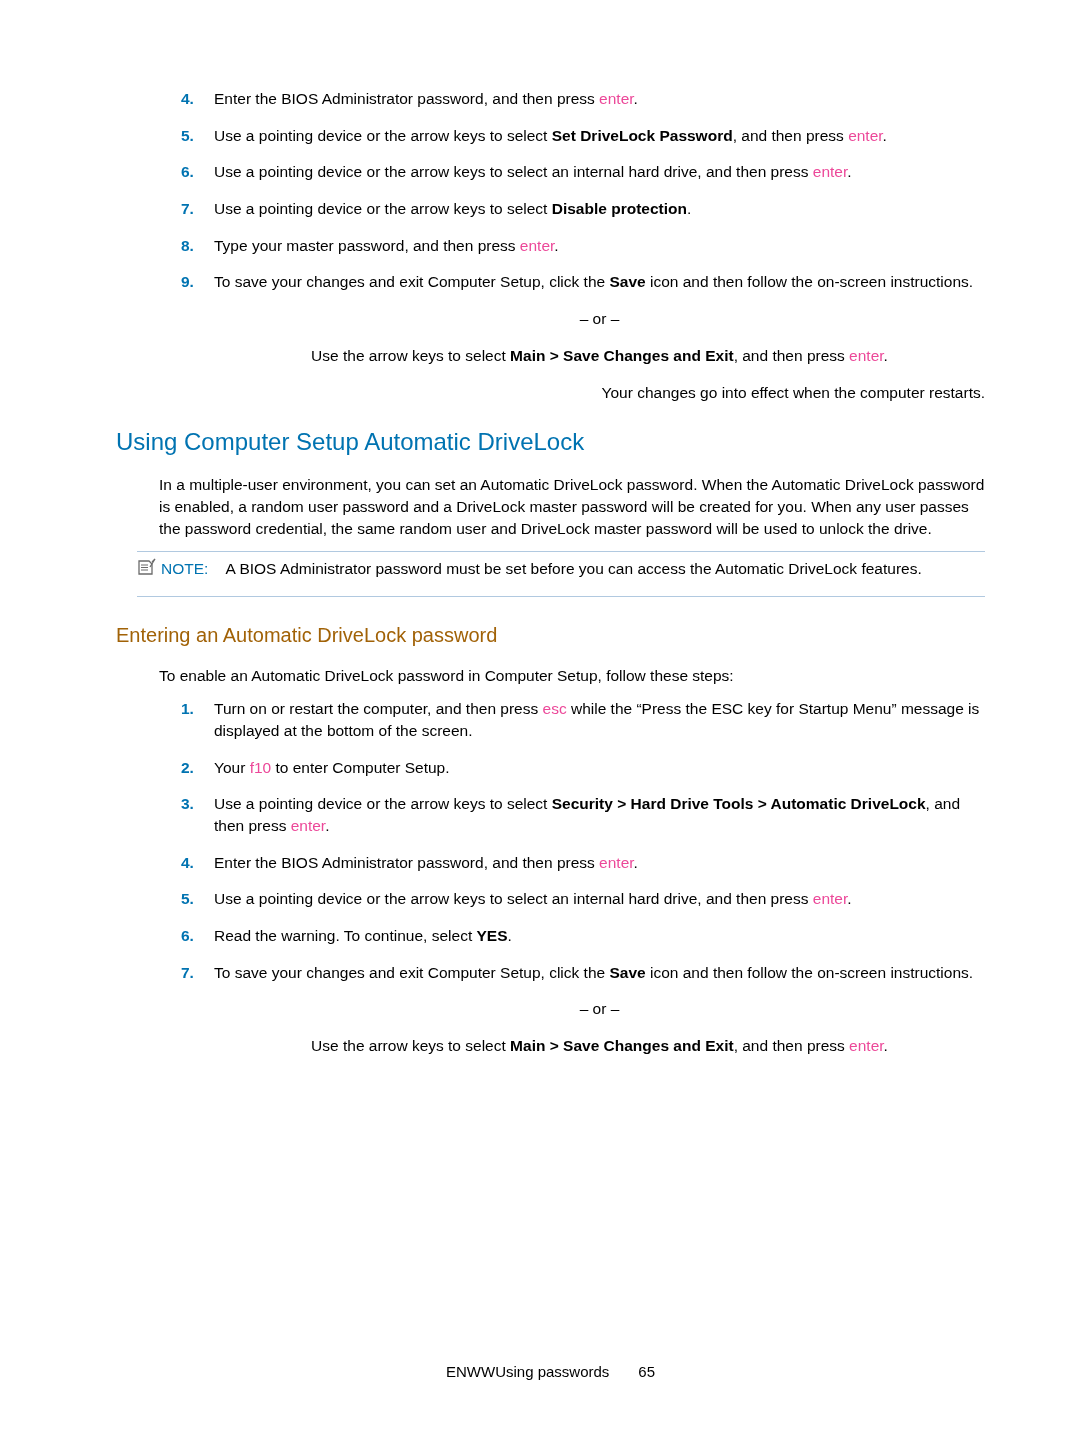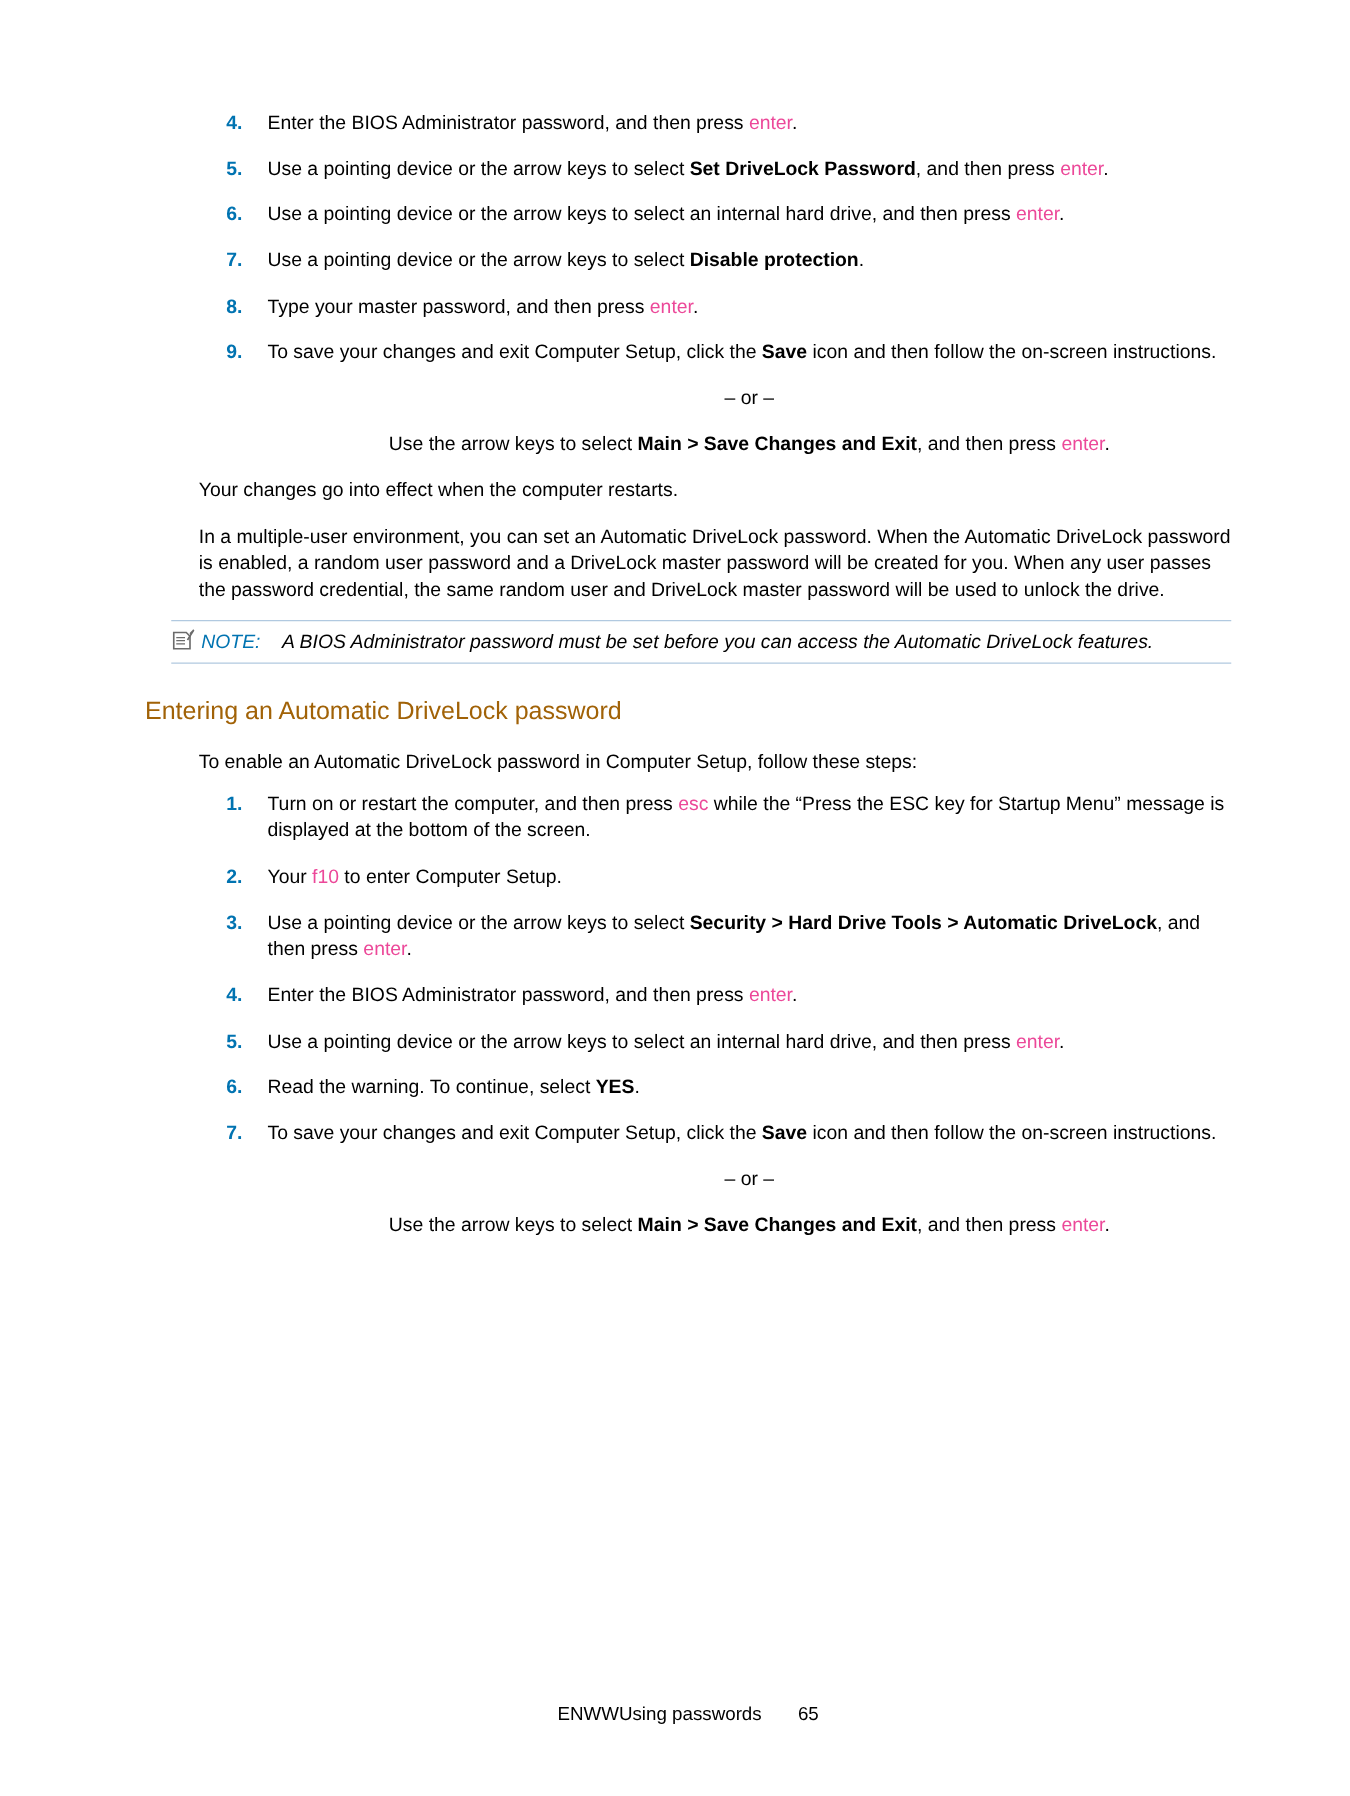--- a/index.html
+++ b/index.html
@@ -41,38 +41,38 @@
   .key {
     color: #ec4899;
   }
   .strong { font-weight: bold; }
   .sub-indent {
     margin-top: 15px;
     text-align: center;
   }
   .body-para {
     margin: 10px 0 10px 43px;
+    text-align: right;
   }
   h2.section {
     color: #0073b1;
     font-weight: normal;
     font-size: 24px;
     margin: 22px 0 10px 0;
   }
   .section-body {
     margin-left: 43px;
     margin-bottom: 12px;
   }
   .note-box {
     margin: 10px 0 12px 21px;
     border-top: 1px solid #b1c9e0;
     border-bottom: 1px solid #b1c9e0;
-    padding: 6px 0 6px 0;
+    padding: 6px 0 16px 0;
     position: relative;
-    font-style: italic;
   }
   .note-box .note-icon {
     position: absolute;
     left: 0;
     top: 6px;
     width: 20px;
     height: 18px;
   }
   .note-box .note-text {
     padding-left: 24px;
@@ -130,20 +130,21 @@
         <li>
           <span class="marker">9.</span>
           <div><span>To save your changes and exit Computer Setup, click the </span><span class="strong">Save</span><span> icon and then follow the on-screen instructions.</span></div>
           <div class="sub-indent"><span>– or –</span></div>
           <div class="sub-indent"><span>Use the arrow keys to select </span><span class="strong">Main &gt; Save Changes and Exit</span><span>, and then press </span><span class="key">enter</span><span>.</span></div>
         </li>
       </ol>
 
     <p class="body-para">Your changes go into effect when the computer restarts.</p>
 
+    <h2 class="section">Using Computer Setup Automatic DriveLock</h2>
 
     <p class="section-body">In a multiple-user environment, you can set an Automatic DriveLock password. When the Automatic DriveLock password is enabled, a random user password and a DriveLock master password will be created for you. When any user passes the password credential, the same random user and DriveLock master password will be used to unlock the drive.</p>
 
     <div class="note-box">
       <span class="note-icon">
         <svg viewBox="0 0 20 18" width="20" height="18">
           <path d="M2 3 L12 3 L15 6 L15 16 L2 16 Z" fill="none" stroke="#6b6b6b" stroke-width="1.3"></path>
           <path d="M15 4 L18 1 L13 9" fill="none" stroke="#6b6b6b" stroke-width="1.3"></path>
           <path d="M4 7 L11 7 M4 9.5 L11 9.5 M4 12 L11 12" stroke="#6b6b6b" stroke-width="1"></path>
         </svg>

